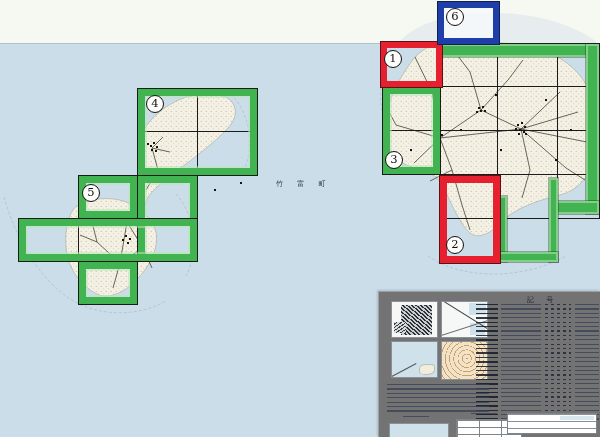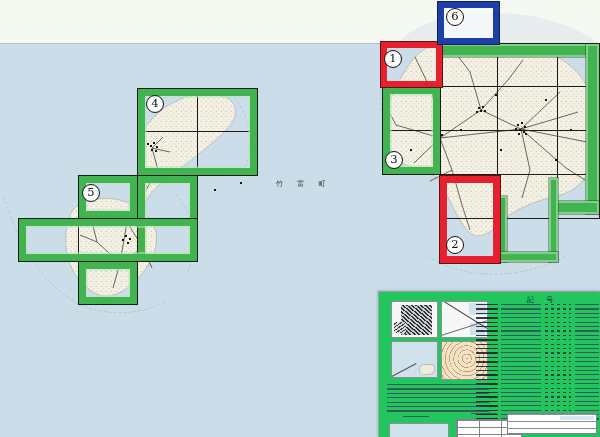--- a/index.html
+++ b/index.html
@@ -29,21 +29,21 @@
     background:#fdfdfb;color:#111;font-family:"DejaVu Serif",serif;font-size:11.5px;line-height:14.5px;
     text-align:center;z-index:30;}
   .m1{left:384px;top:50px;} .m2{left:446px;top:236px;} .m3{left:385px;top:151px;}
   .m4{left:146px;top:95px;} .m5{left:82px;top:184px;} .m6{left:446px;top:8px;}
 
   
   .muni{position:absolute;left:276px;top:179px;font-size:7px;letter-spacing:6px;color:#2a3138;
     white-space:nowrap;z-index:25;}
 
   
-  .legend{position:absolute;left:378px;top:291px;width:222px;height:146px;background:#22c55e;
+  .legend{position:absolute;left:378px;top:291px;width:222px;height:146px;background:#737373;
     border-top:1px solid #9aa2a6;border-left:1px solid #9aa2a6;z-index:40;
     box-shadow:-1px -1px 2px rgba(0,0,0,.15);}
   .legend-title{position:absolute;left:148px;top:3px;font-size:7px;letter-spacing:5px;color:#1c2430;}
   .thumb{position:absolute;width:47px;height:37px;border:1px solid #8a9096;background:#f7f8f6;overflow:hidden;}
   .t1{left:12px;top:9px;} .t2{left:62px;top:9px;} .t3{left:12px;top:49px;} .t4{left:62px;top:49px;height:39px;}
   .t1 .urban{position:absolute;left:9px;top:3px;width:31px;height:30px;
     background:repeating-linear-gradient(40deg,#2e3136 0 1.3px,#c9ced2 1.3px 2.9px);}
   .t1 .urban2{position:absolute;left:2px;top:20px;width:12px;height:11px;
     background:repeating-linear-gradient(-35deg,#3a3d42 0 1px,#d6dadd 1px 2.7px);}
   .t2{background:#f6f8f7;}

